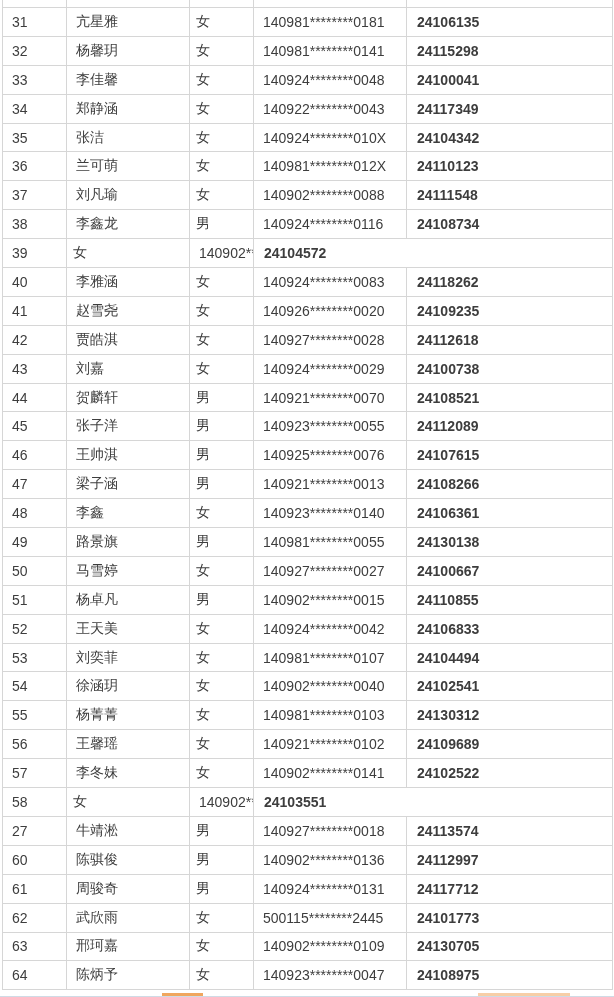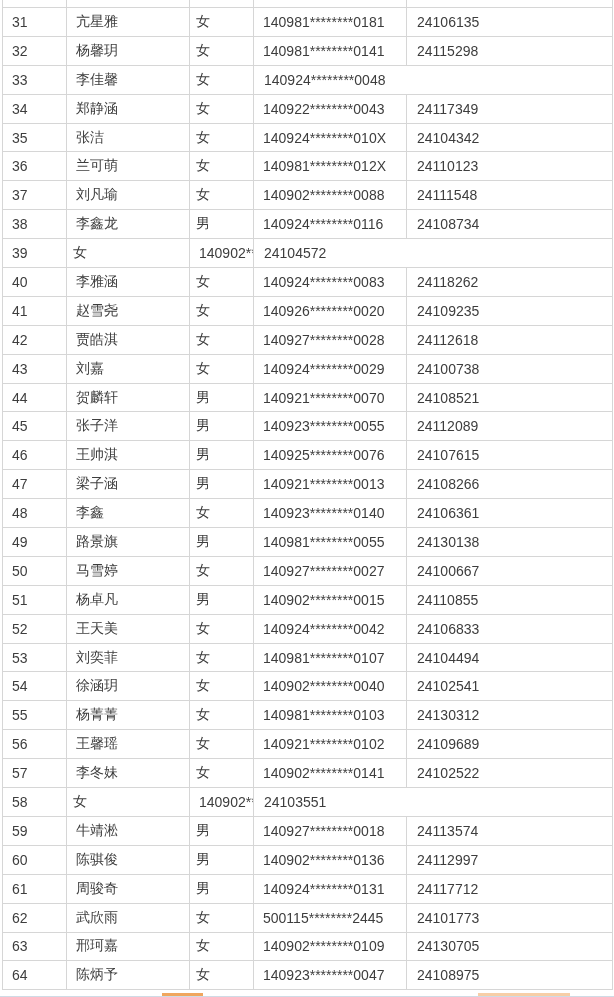--- a/index.html
+++ b/index.html
@@ -38,21 +38,21 @@
   }
   .t-row.partial-top{height:8px;}
   .cell{
     display:flex;
     align-items:center;
     padding-left:9px;
     border-right:1px solid var(--border);
     overflow:hidden;
     white-space:nowrap;
   }
-  .cell:last-child{border-right:none;padding-left:10px;}
+  .cell:last-child{border-right:none;padding-left:10px;font-weight:bold;}
   .cell.gender{padding-left:6px;}
   .bottom-strip{
     position:absolute;
     left:0;bottom:0;
     width:614px;height:6px;
     background:var(--bg);
   }
   .bottom-strip .edge-line{
     position:absolute;
     left:0;bottom:0;
@@ -95,20 +95,21 @@
           <div class="cell">杨馨玥</div>
           <div class="cell gender">女</div>
           <div class="cell">140981********0141</div>
           <div class="cell">24115298</div>
         </div>
         <div class="t-row">
           <div class="cell">33</div>
           <div class="cell">李佳馨</div>
           <div class="cell gender">女</div>
           <div class="cell">140924********0048</div>
+          <div class="cell">24100041</div>
         </div>
         <div class="t-row">
           <div class="cell">34</div>
           <div class="cell">郑静涵</div>
           <div class="cell gender">女</div>
           <div class="cell">140922********0043</div>
           <div class="cell">24117349</div>
         </div>
         <div class="t-row">
           <div class="cell">35</div>
@@ -270,21 +271,21 @@
           <div class="cell">140902********0141</div>
           <div class="cell">24102522</div>
         </div>
         <div class="t-row">
           <div class="cell">58</div>
           <div class="cell gender">女</div>
           <div class="cell">140902********0165</div>
           <div class="cell">24103551</div>
         </div>
         <div class="t-row">
-          <div class="cell">59</div>
+          <div class="cell">27</div>
           <div class="cell">牛靖淞</div>
           <div class="cell gender">男</div>
           <div class="cell">140927********0018</div>
           <div class="cell">24113574</div>
         </div>
         <div class="t-row">
           <div class="cell">60</div>
           <div class="cell">陈骐俊</div>
           <div class="cell gender">男</div>
           <div class="cell">140902********0136</div>

